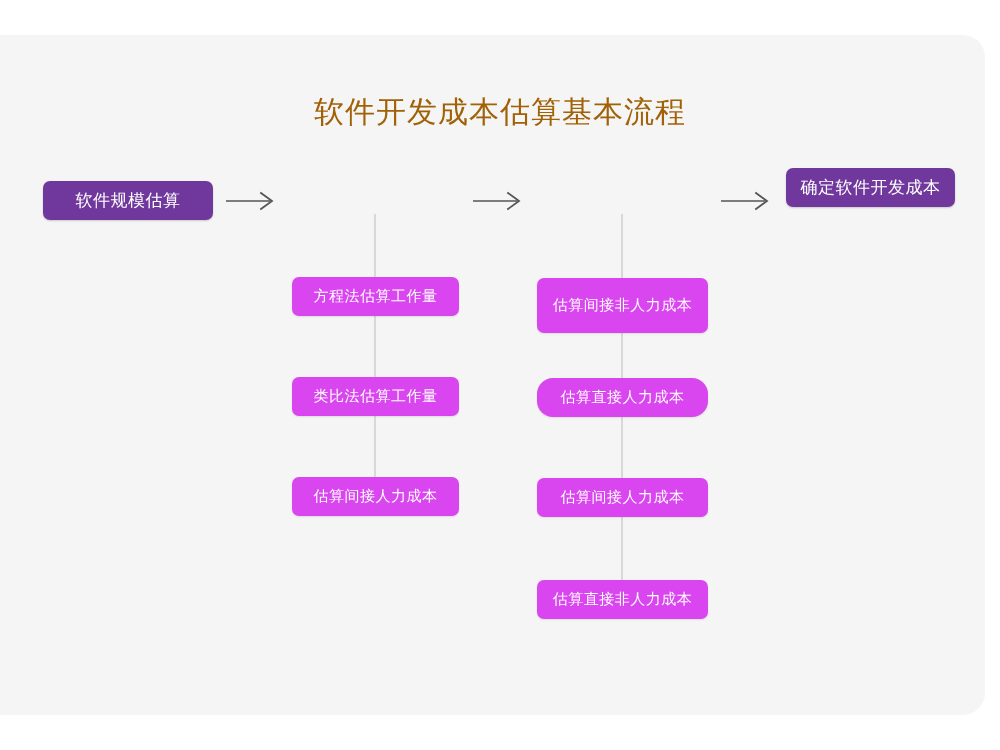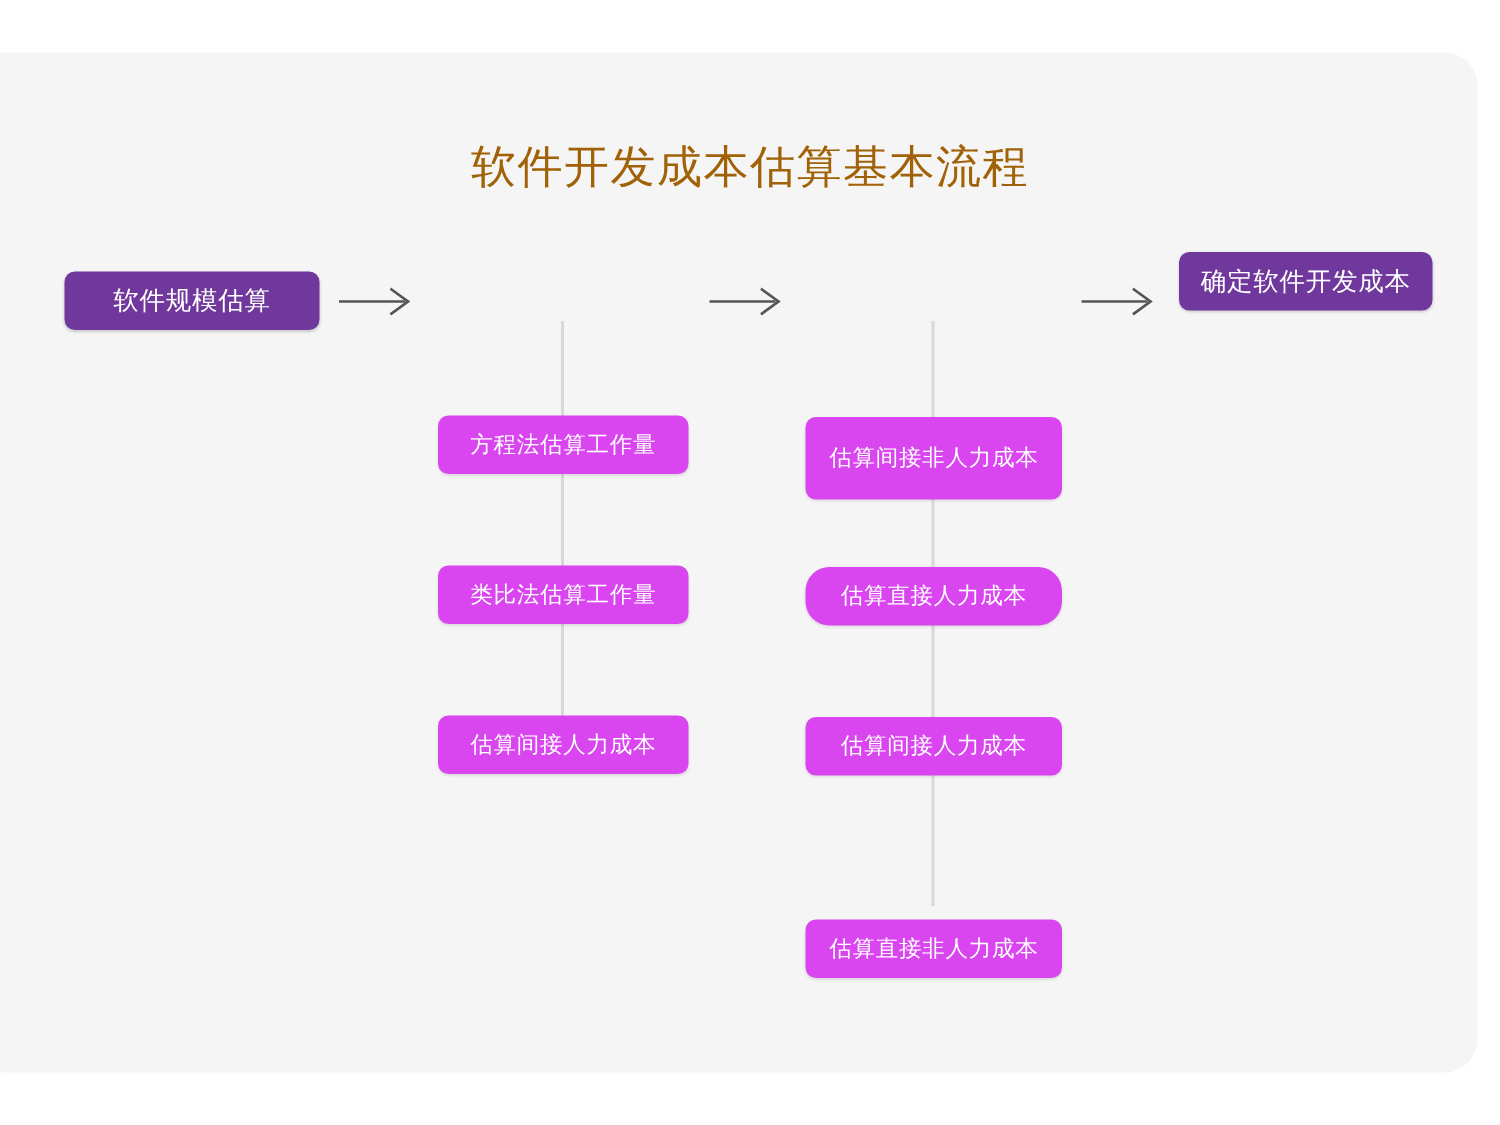--- a/index.html
+++ b/index.html
@@ -133,18 +133,18 @@
 
 
     <div class="node sub" style="left:292px; top:277px; width:167px; height:39px;">方程法估算工作量</div>
     <div class="node sub" style="left:292px; top:377px; width:167px; height:39px;">类比法估算工作量</div>
     <div class="node sub" style="left:292px; top:477px; width:167px; height:39px;">估算间接人力成本</div>
 
 
     <div class="node sub" style="left:537px; top:278px; width:171px; height:55px;">估算间接非人力成本</div>
     <div class="node sub" style="left:537px; top:378px; width:171px; height:39px;border-radius:16px;">估算直接人力成本</div>
     <div class="node sub" style="left:537px; top:478px; width:171px; height:39px;">估算间接人力成本</div>
-    <div class="node sub" style="left:537px; top:580px; width:171px; height:39px;margin-top:33px;">估算直接非人力成本</div>
+    <div class="node sub" style="left:537px; top:580px; width:171px; height:39px;">估算直接非人力成本</div>
 
     <div class="node primary" style="left:786px; top:168px; width:169px; height:39px;">确定软件开发成本</div>
 
   </div>
 </div>
 
 </body></html>

